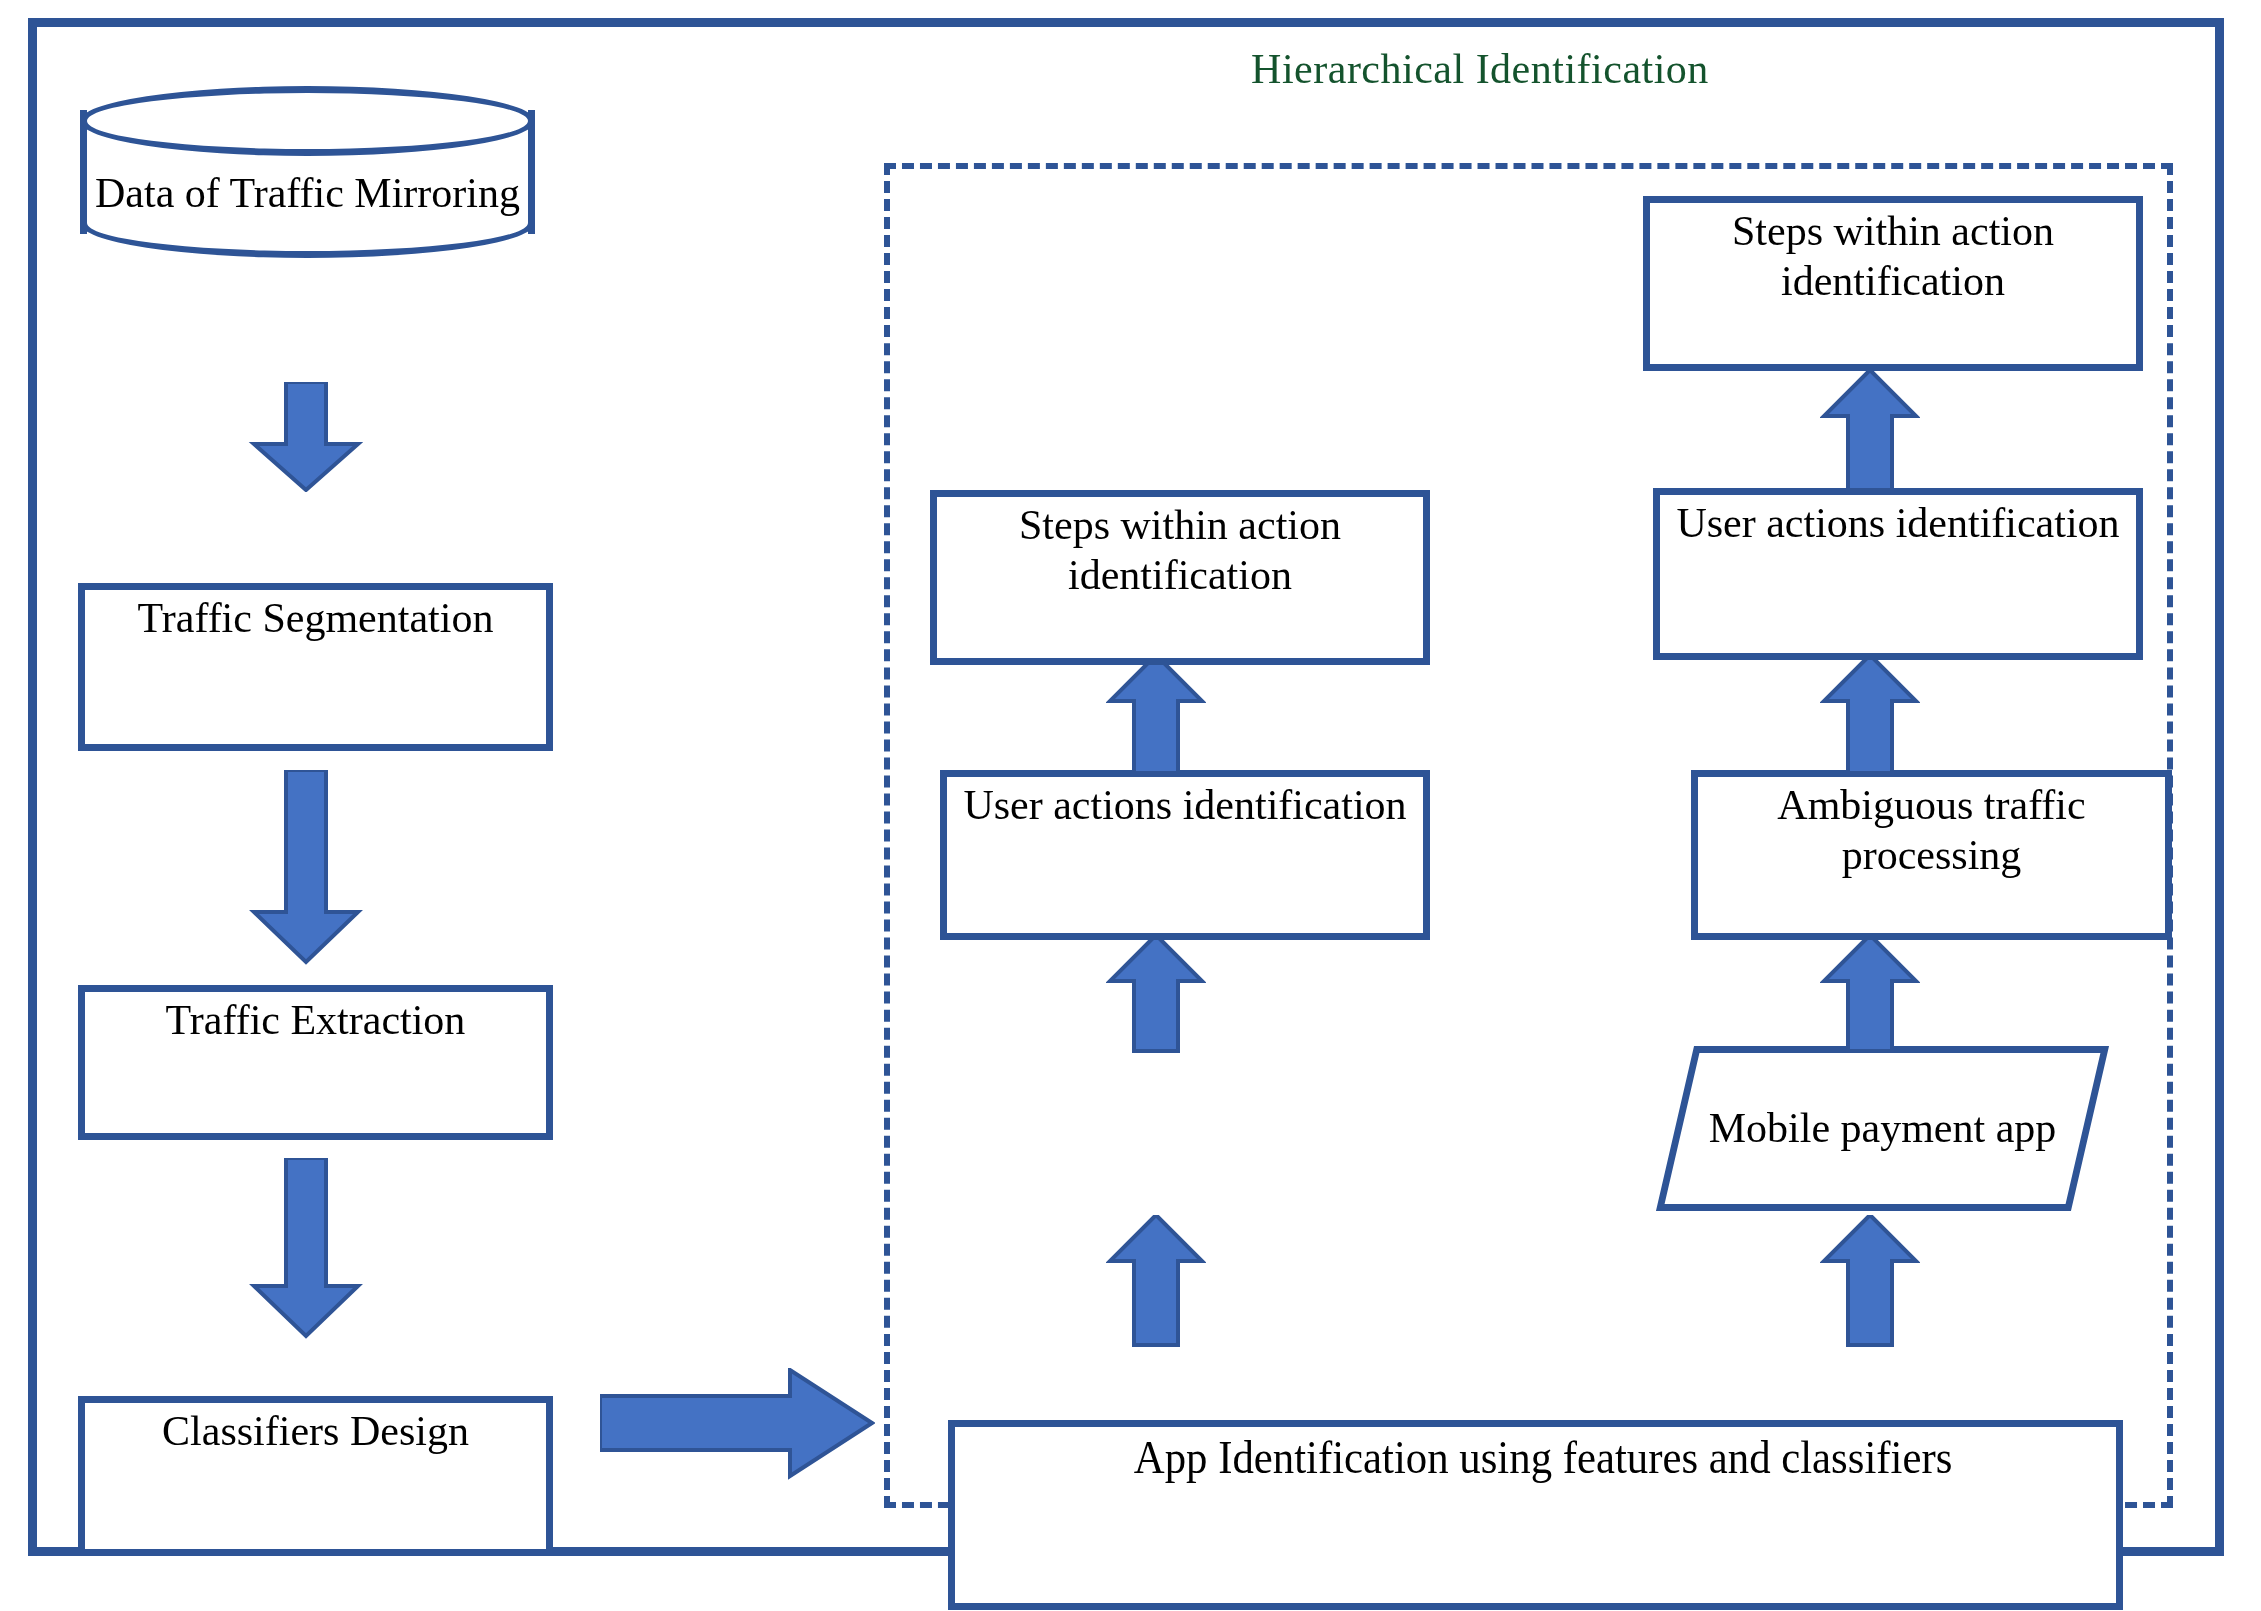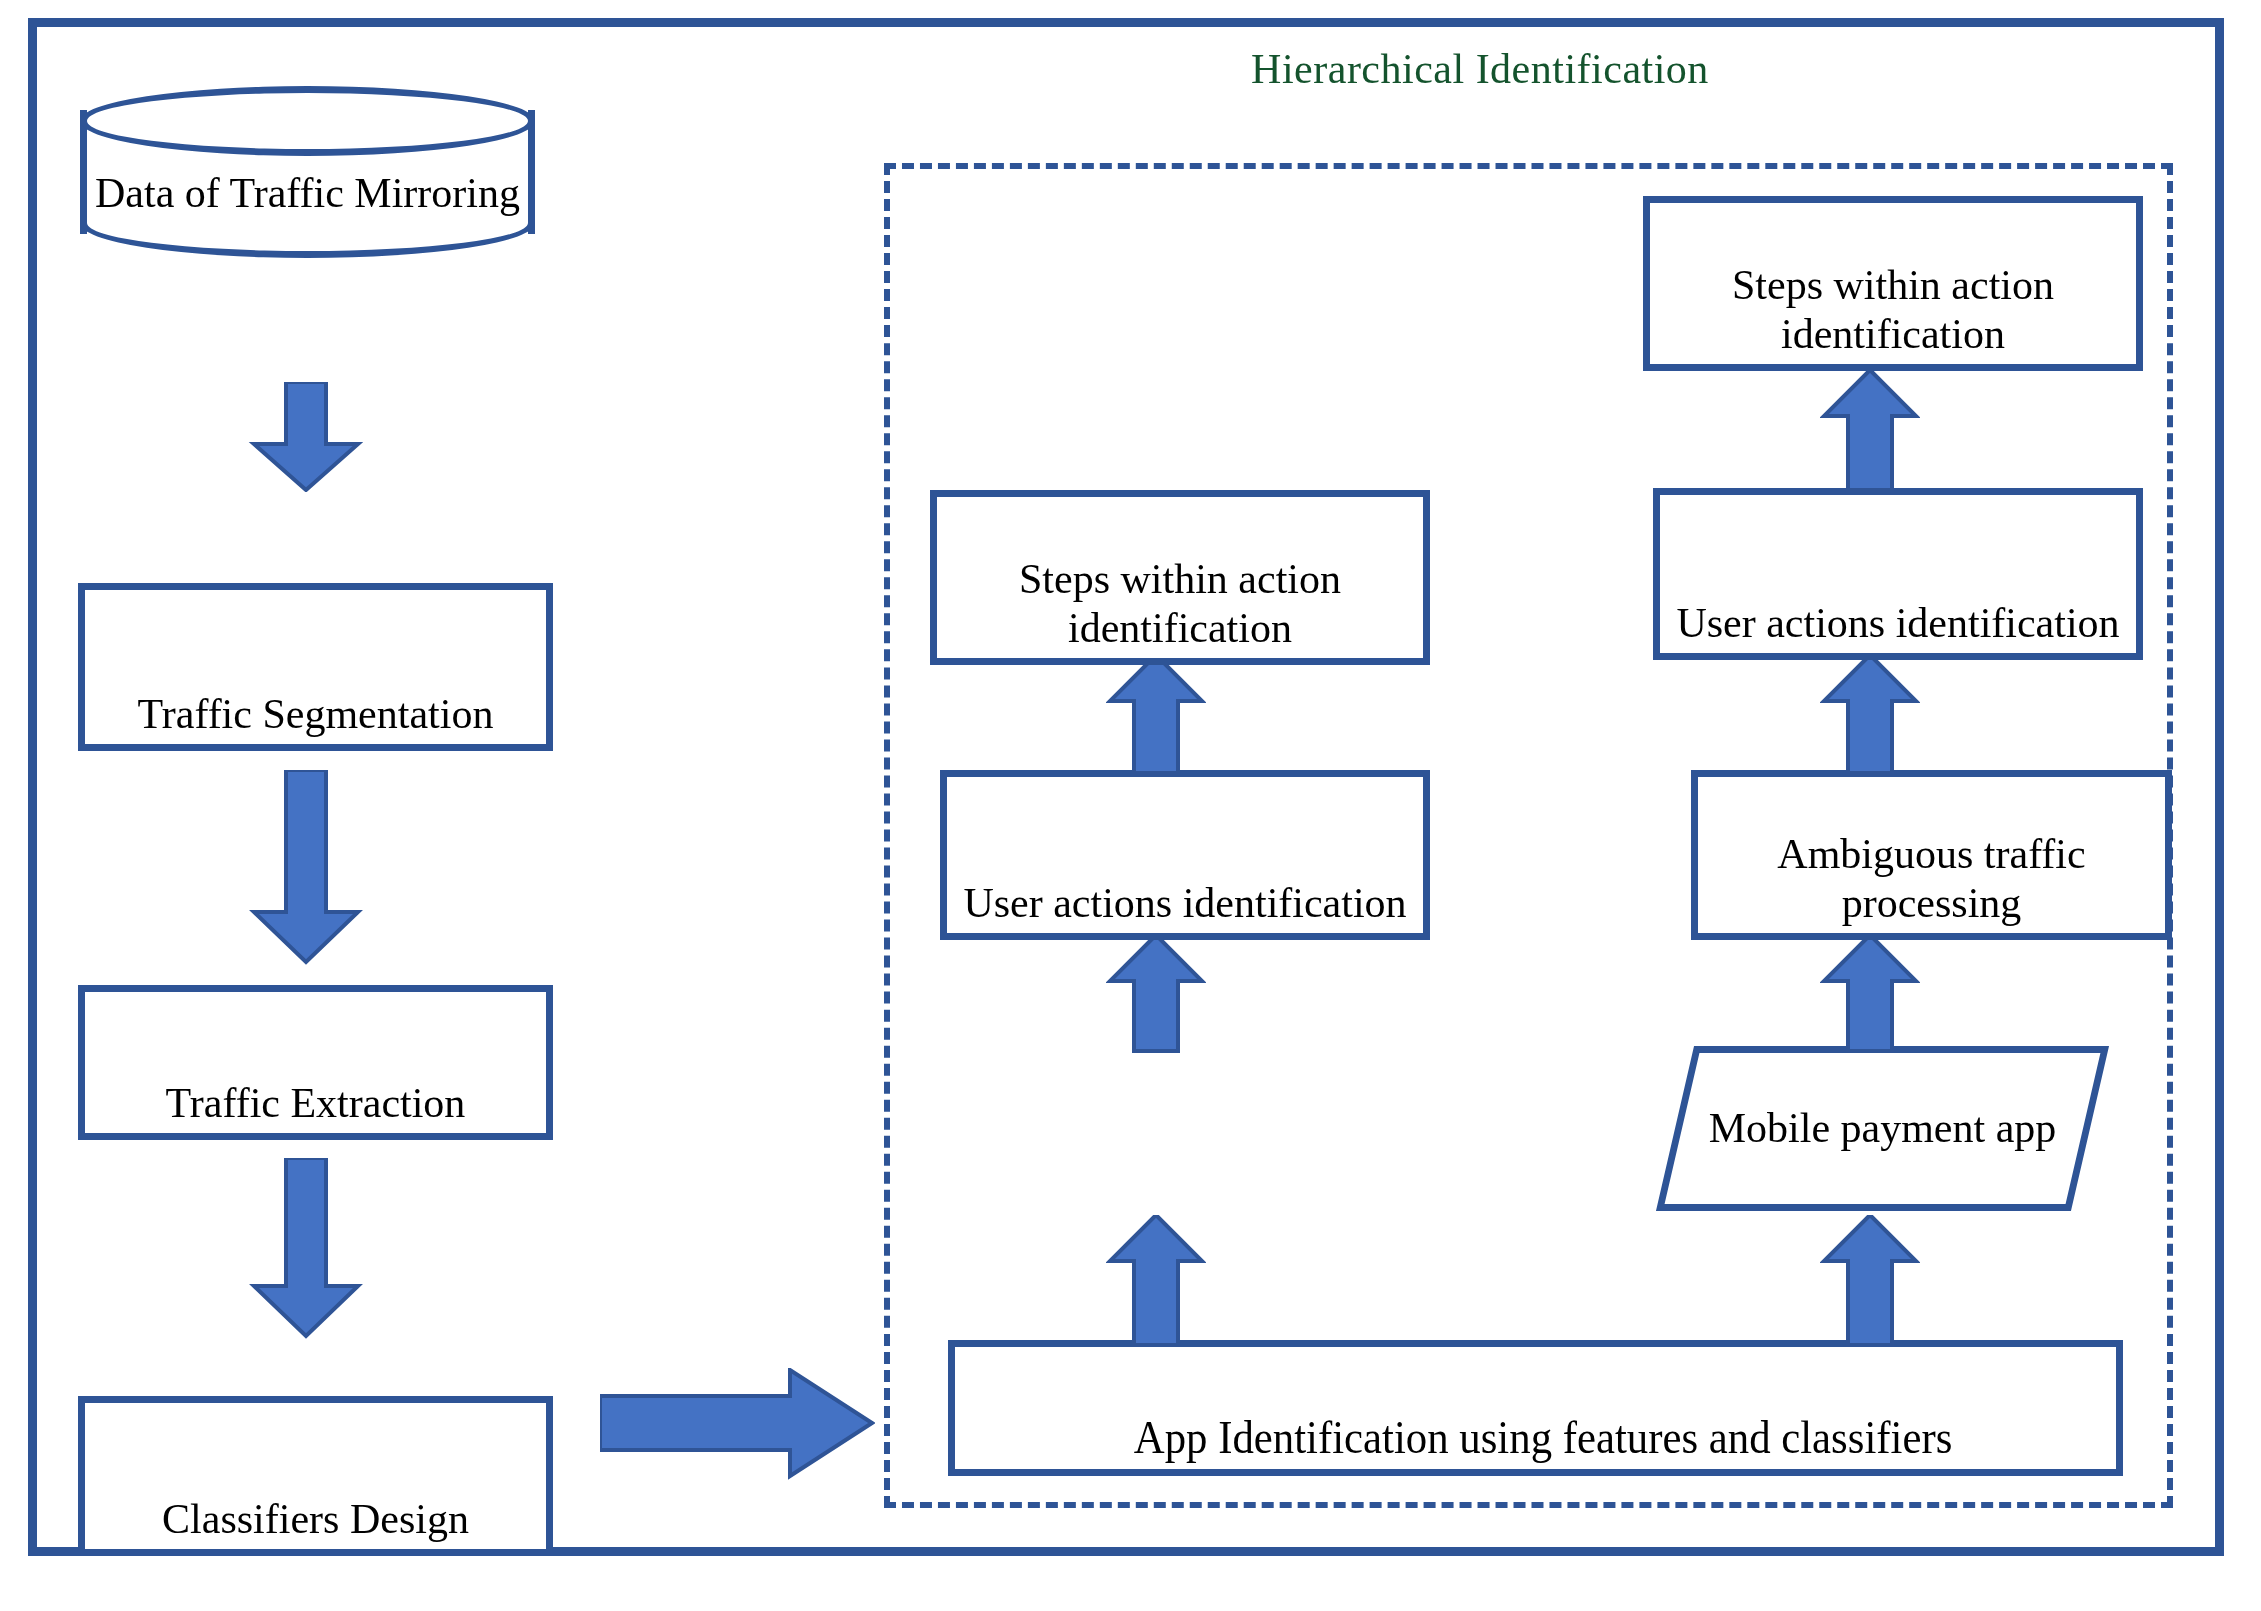--- a/index.html
+++ b/index.html
@@ -24,21 +24,21 @@
     position:absolute;left:1110px;top:45px;width:740px;
     text-align:center;font-weight:normal;font-size:42px;color:#14532d;
     letter-spacing:.5px;
     font-family:"Liberation Serif","DejaVu Serif",serif;
   }
 
   
   .node{
     position:absolute;box-sizing:border-box;
     border:7px solid #2E5496;background:#ffffff;
-    display:flex;align-items:flex-end;justify-content:center;
+    display:flex;align-items:flex-start;justify-content:center;
     text-align:center;color:#000;line-height:1.18;
     font-size:42px;padding:4px 10px;
   }
 
   
   .cylinder{
     position:absolute;box-sizing:border-box;
   }
   .cyl-body{
     position:absolute;left:0;right:0;top:24px;bottom:24px;
@@ -137,21 +137,21 @@
   <div class="node" style="left:78px;top:1396px;width:475px;height:160px;">
     <span>Classifiers Design</span>
   </div>
 
   <div class="arrow-right" style="left:600px;top:1368px;width:275px;height:112px;">
     <svg width="275" height="112" viewBox="0 0 275 112">
       <polygon points="0,28 190,28 190,2 272,55 190,108 190,82 0,82" fill="#4472C4" stroke="#2F5496" stroke-width="4"></polygon>
     </svg>
   </div>
 
-  <div class="node" style="left:948px;top:1340px;width:1175px;height:136px;font-size:46px;padding-left:26px;">
+  <div class="node" style="left:948px;top:1420px;width:1175px;height:190px;font-size:46px;padding-left:26px;">
     <span class="condensed">App Identification using features and classifiers</span>
   </div>
 
   <div class="arrow-up" style="left:1106px;top:1215px;width:100px;height:132px;">
     <svg width="100" height="132" viewBox="0 0 100 132">
       <polygon points="50,0 96,46 72,46 72,130 28,130 28,46 4,46" fill="#4472C4" stroke="#2F5496" stroke-width="4"></polygon>
     </svg>
   </div>
 
 

